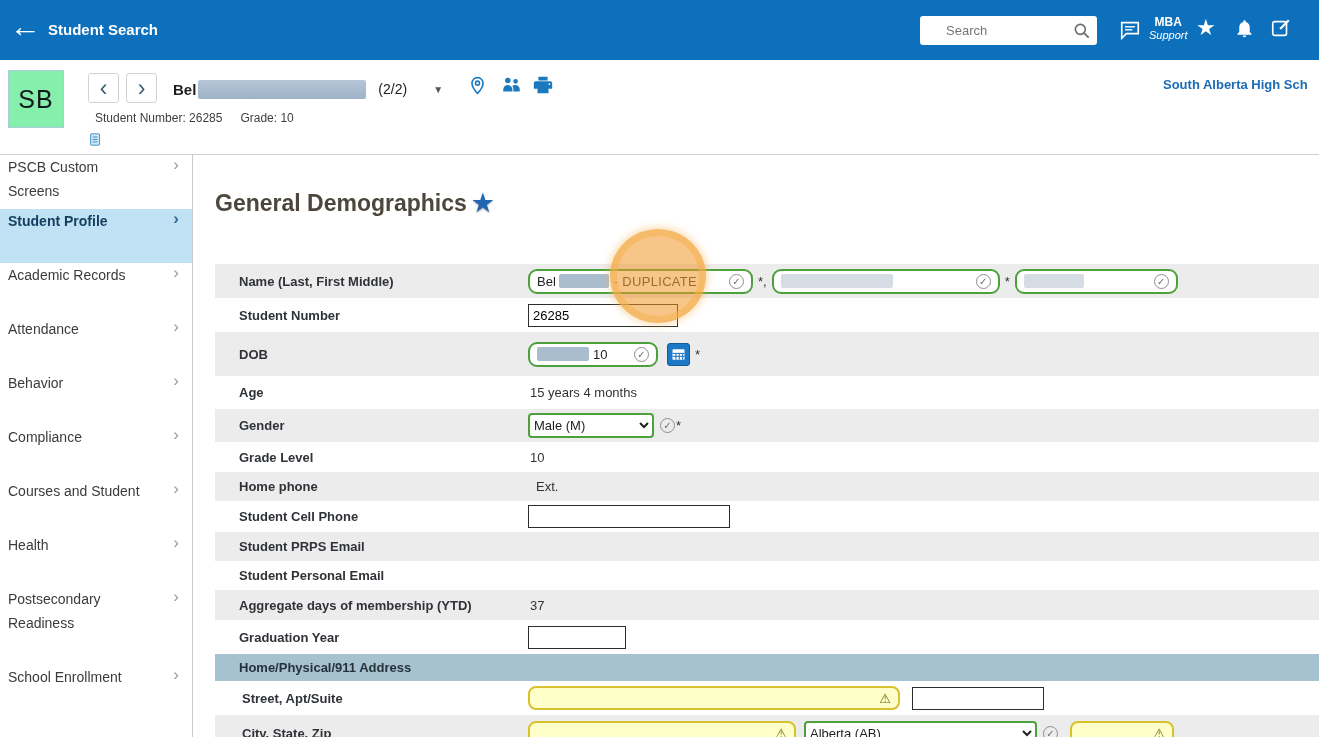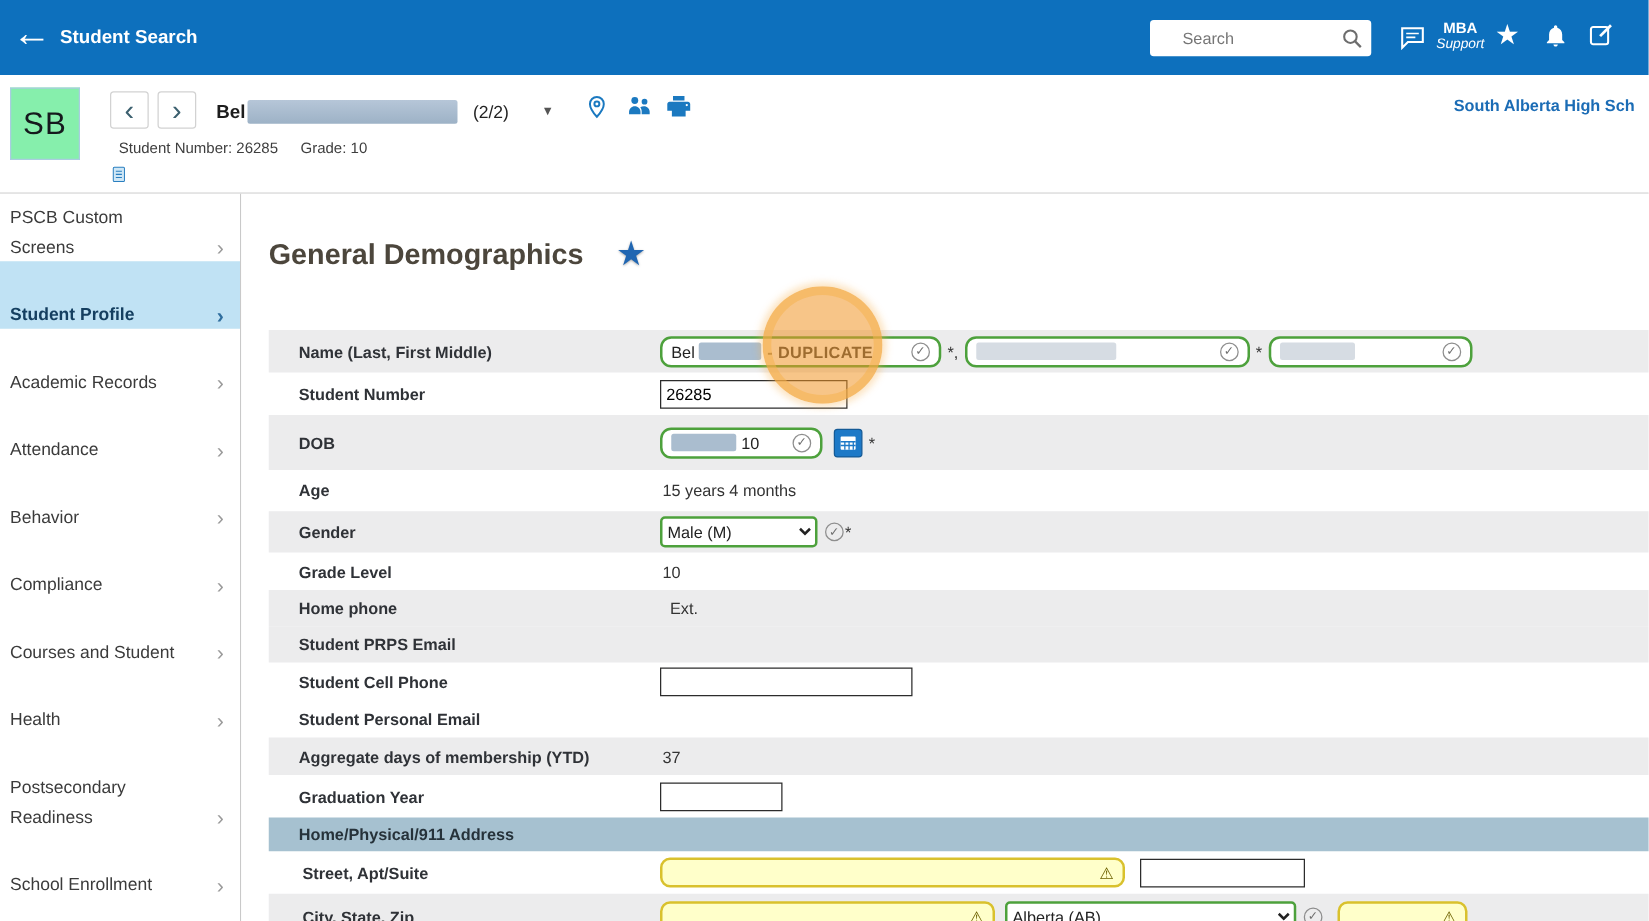--- a/index.html
+++ b/index.html
@@ -31,48 +31,48 @@
   .pager{font-size:14px;color:#222;margin-left:12px}
   .ncaret{font-size:10px;color:#555;margin-left:26px}
   .hicon{position:absolute;top:14px;cursor:pointer}
   .hicon.pin{left:468px}.hicon.ppl{left:499px}.hicon.prn{left:532px}
   .school{position:absolute;left:1163px;top:17px;width:156px;overflow:hidden;white-space:nowrap;font-size:13px;font-weight:bold;color:#1b6cb5;cursor:pointer}
   .sline{position:absolute;left:95px;top:51px;font-size:12px;color:#3e3e3e;display:flex;gap:18px}
   .docicon{position:absolute;left:89px;top:72px;cursor:pointer}
 
   
   .sidebar{position:absolute;left:0;top:155px;width:193px;height:582px;background:#fff;border-right:1px solid #c9c9c9;box-sizing:border-box}
-  .sitem{display:flex;align-items:flex-end;justify-content:space-between;height:54px;padding:0 13px 0 8px;box-sizing:border-box;font-size:14px;color:#3b3b3b;cursor:pointer}
+  .sitem{display:flex;align-items:flex-start;justify-content:space-between;height:54px;padding:0 13px 0 8px;box-sizing:border-box;font-size:14px;color:#3b3b3b;cursor:pointer}
   .sitem .lbl{width:140px;line-height:24px}
   .sitem .arr{color:#9a9a9a;font-size:17px}
   .sitem.sel{background:#c0e2f4}
   .sitem.sel .lbl{font-weight:bold;color:#153f60}
   .sitem.sel .arr{color:#2f6e9e;font-weight:bold}
   .sitem.tall{height:78px}
 
   
   .main{position:absolute;left:193px;top:155px;width:1126px;height:582px;background:#fff}
-  .ptitle{position:absolute;left:22px;top:32px;display:flex;align-items:center;gap:26px}
+  .ptitle{position:absolute;left:22px;top:32px;display:flex;align-items:center;gap:4px}
   .ptitle h1{margin:0;font-size:23px;color:#4c463c;font-weight:bold}
   .ptitle .pstar{color:#2066b2;font-size:27px;text-shadow:0 1px 2px rgba(0,0,0,.35);cursor:pointer}
 
   .form{position:absolute;left:22px;top:109px;width:1104px}
   .frow{display:flex;align-items:center;box-sizing:border-box}
   .frow.alt{background:#ececed}
   .flabel{width:313px;padding-left:24px;box-sizing:border-box;font-size:13px;font-weight:bold;color:#2f3237;flex-shrink:0}
   .flabel.ind{padding-left:27px}
   .fvals{display:flex;align-items:center;flex:1}
   .gfield{height:25px;border:2px solid #4da13c;border-radius:9px;background:#fff;display:flex;align-items:center;padding:0 7px;box-sizing:border-box;flex-shrink:0;cursor:text}
   .check{width:15px;height:15px;border:1px solid #8e8e8e;border-radius:50%;color:#6e6e6e;font-size:10px;display:flex;align-items:center;justify-content:center;margin-left:auto;flex-shrink:0;box-sizing:border-box}
   .check.solo{margin-left:6px}
   .redact{display:inline-block;height:14px;border-radius:2px;flex-shrink:0}
   .redact.dark{background:#aabdcf}
   .redact.light{background:#d6dce3}
   .fval{font-size:13px;color:#222;white-space:nowrap}
-  .fval.dup{margin-left:5px;color:#3a3a3a;font-weight:bold;letter-spacing:.3px}
+  .fval.dup{margin-left:5px;color:#3a3a3a;font-weight:normal;letter-spacing:.3px}
   .req{font-size:13px;color:#333;margin:0 5px;white-space:nowrap}
   .ptext{font-size:13px;color:#333;margin-left:2px}
   .pinput{height:21px;border:1.5px solid #2c2c2c;font-size:13px;padding:0 4px;background:#fff;font-family:inherit}
   .gselect{height:25px;border:2px solid #4da13c;border-radius:4px;background:#fff;font-size:13px;font-family:inherit;color:#222;cursor:pointer}
   .yfield{height:24px;border:2px solid #d9c12d;border-radius:8px;background:#ffffca;display:flex;align-items:center;padding:0 7px;box-sizing:border-box;flex-shrink:0;cursor:text}
   .warn{margin-left:auto;color:#6e6200;font-size:13px}
   .frow.sechead{background:#a6c1d0}
   .frow.sechead .flabel{width:100%;color:#26323a}
   .cal-btn{width:23px;height:23px;background:#1d79c7;border:1px solid #145a96;border-radius:3px;margin-left:9px;display:flex;align-items:center;justify-content:center;padding:0;cursor:pointer;flex-shrink:0}
 
@@ -304,30 +304,30 @@
         </div>
     </div>
 
     <div class="frow alt" style="height:29px">
       <div class="flabel">Home phone</div>
       <div class="fvals">
           <span class="ptext" style="margin-left:8px">Ext.</span>
         </div>
     </div>
 
+    <div class="frow" style="height:31px">
+      <div class="flabel">Student Cell Phone</div>
+      <div class="fvals">
+        <input class="pinput" style="width: 192px;" value="">
+      </div>
+    </div>
+
     <div class="frow alt" style="height:29px">
       <div class="flabel">Student PRPS Email</div>
       <div class="fvals"></div>
-    </div>
-
-    <div class="frow" style="height:31px">
-      <div class="flabel">Student Cell Phone</div>
-      <div class="fvals">
-        <input class="pinput" style="width: 192px;" value="">
-      </div>
     </div>
 
     <div class="frow" style="height:29px">
       <div class="flabel">Student Personal Email</div>
       <div class="fvals"></div>
     </div>
 
     <div class="frow alt" style="height:30px">
       <div class="flabel">Aggregate days of membership (YTD)</div>
       <div class="fvals">

